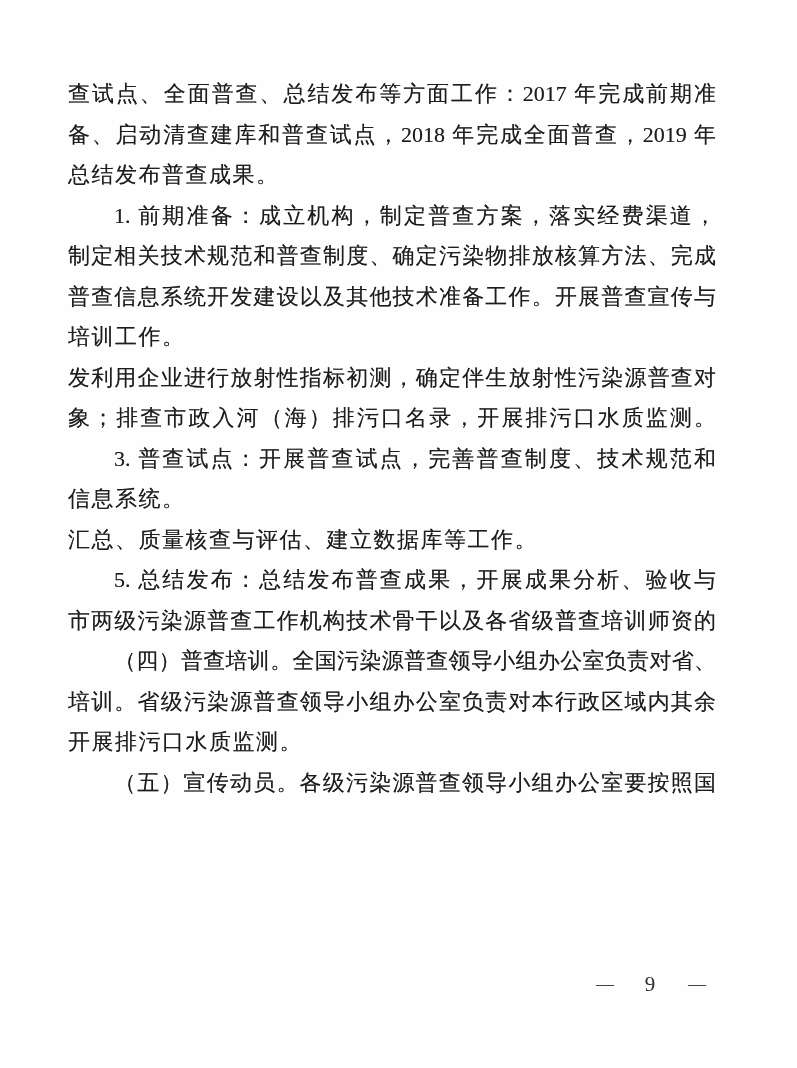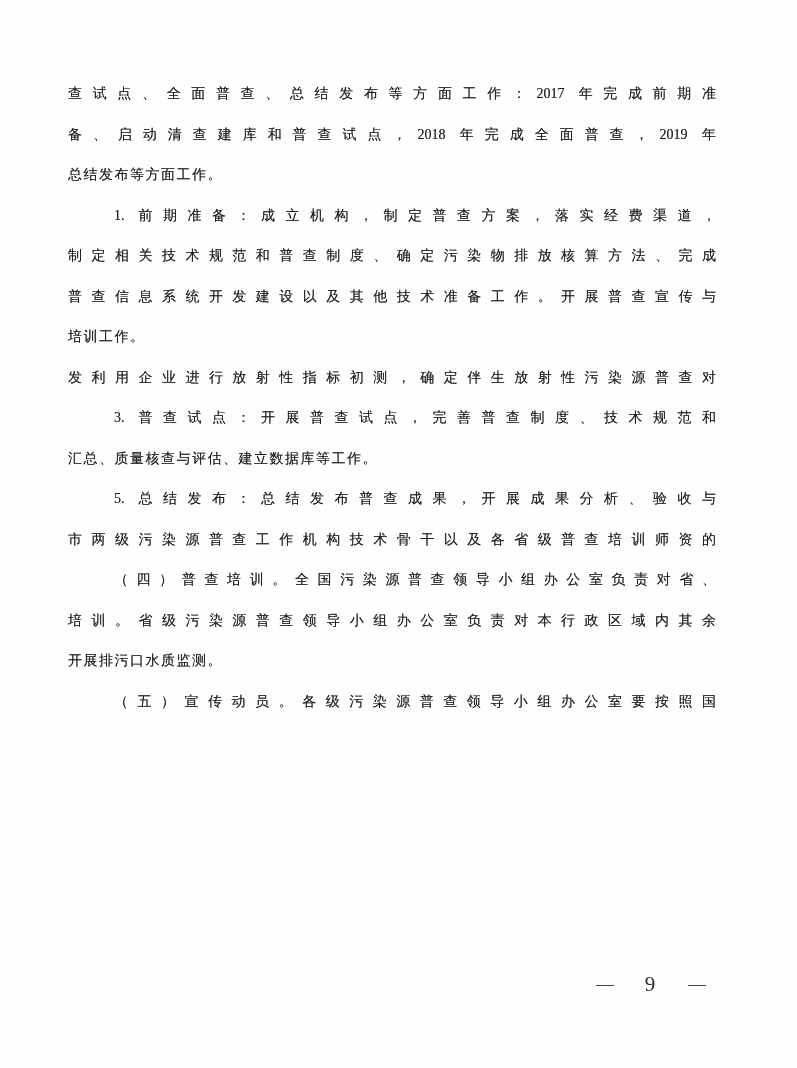--- a/index.html
+++ b/index.html
@@ -18,21 +18,21 @@
   }
   .text-block {
     position: absolute;
     top: 74px;
     left: 68px;
     width: 648px;
   }
   .line {
     height: 40.5px;
     line-height: 40.5px;
-    font-size: 14px;
+    font-size: 22px;
     overflow: hidden;
     white-space: normal;
     color: #1d1d1d;
     text-shadow: 0 0 0.5px rgba(20,20,20,0.55);
   }
   .line.fill {
     text-align: justify;
     text-align-last: justify;
     text-justify: inter-character;
   }
@@ -66,27 +66,29 @@
 </style>
 </head>
 <body>
 
 <div class="page">
 
   <div class="text-block">
 
   <div class="line fill">查试点、全面普查、总结发布等方面工作：2017 年完成前期准</div>
       <div class="line fill">备、启动清查建库和普查试点，2018 年完成全面普查，2019 年</div>
-      <div class="line endline">总结发布等方面工作。</div>
+      <div class="line endline">总结发布普查成果。</div>
       <div class="line fill indent">1. 前期准备：成立机构，制定普查方案，落实经费渠道，</div>
       <div class="line fill">制定相关技术规范和普查制度、确定污染物排放核算方法、完成</div>
       <div class="line fill">普查信息系统开发建设以及其他技术准备工作。开展普查宣传与</div>
       <div class="line endline">培训工作。</div>
       <div class="line fill">发利用企业进行放射性指标初测，确定伴生放射性污染源普查对</div>
+      <div class="line fill">象；排查市政入河（海）排污口名录，开展排污口水质监测。</div>
       <div class="line fill indent">3. 普查试点：开展普查试点，完善普查制度、技术规范和</div>
+      <div class="line endline">信息系统。</div>
       <div class="line endline">汇总、质量核查与评估、建立数据库等工作。</div>
       <div class="line fill indent">5. 总结发布：总结发布普查成果，开展成果分析、验收与</div>
       <div class="line fill">市两级污染源普查工作机构技术骨干以及各省级普查培训师资的</div>
       <div class="line fill indent">（四）普查培训。全国污染源普查领导小组办公室负责对省、</div>
       <div class="line fill">培训。省级污染源普查领导小组办公室负责对本行政区域内其余</div>
       <div class="line endline">开展排污口水质监测。</div>
       <div class="line fill indent">（五）宣传动员。各级污染源普查领导小组办公室要按照国</div>
     </div>
 
   <div class="page-number">

